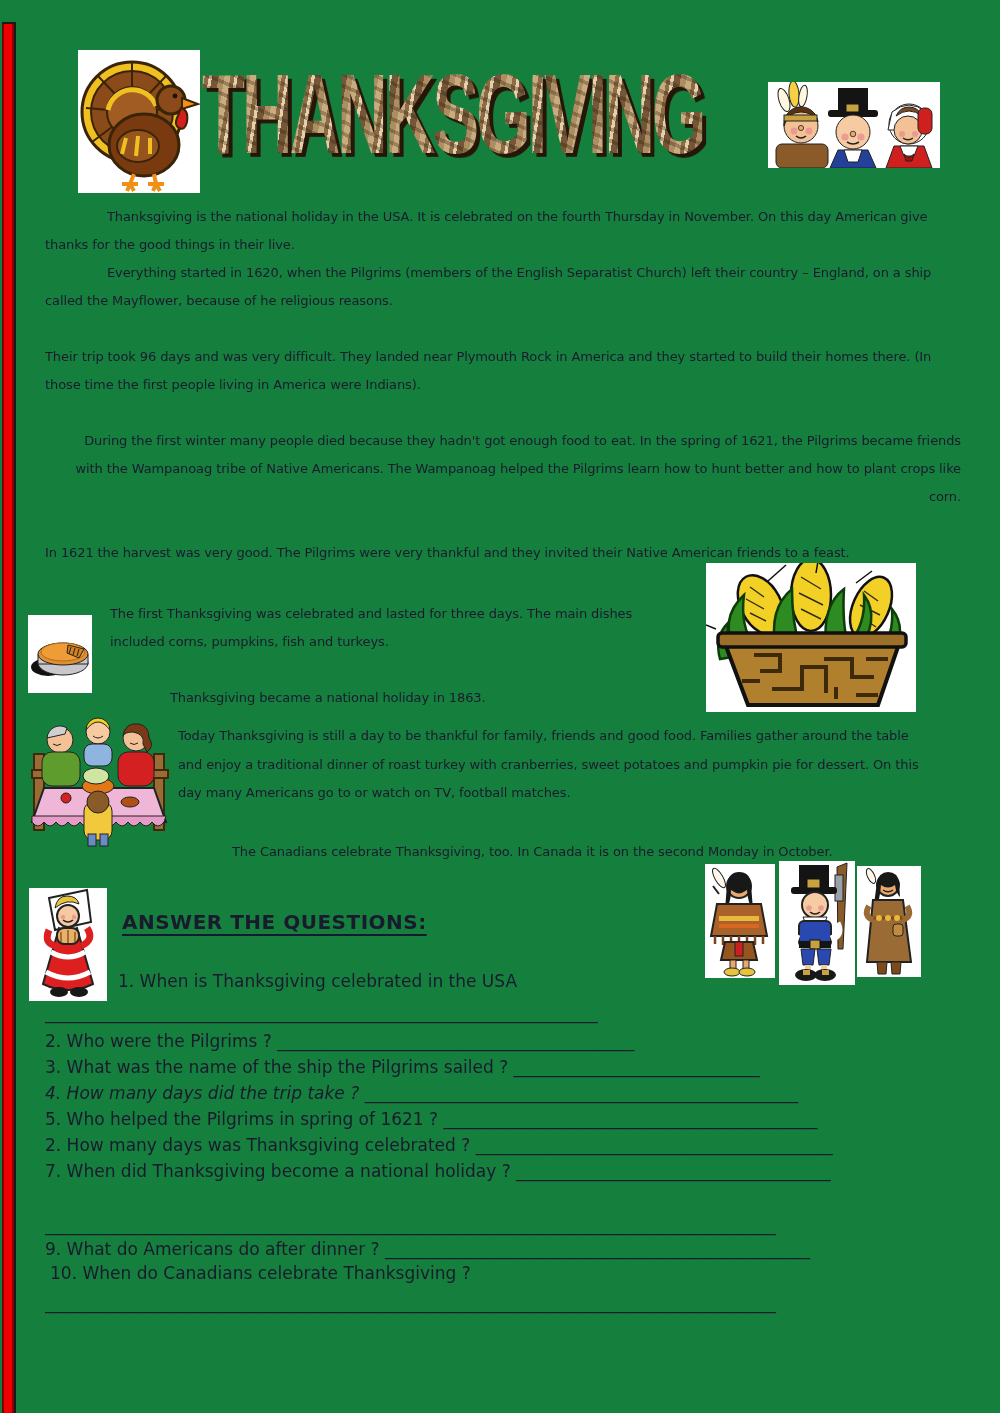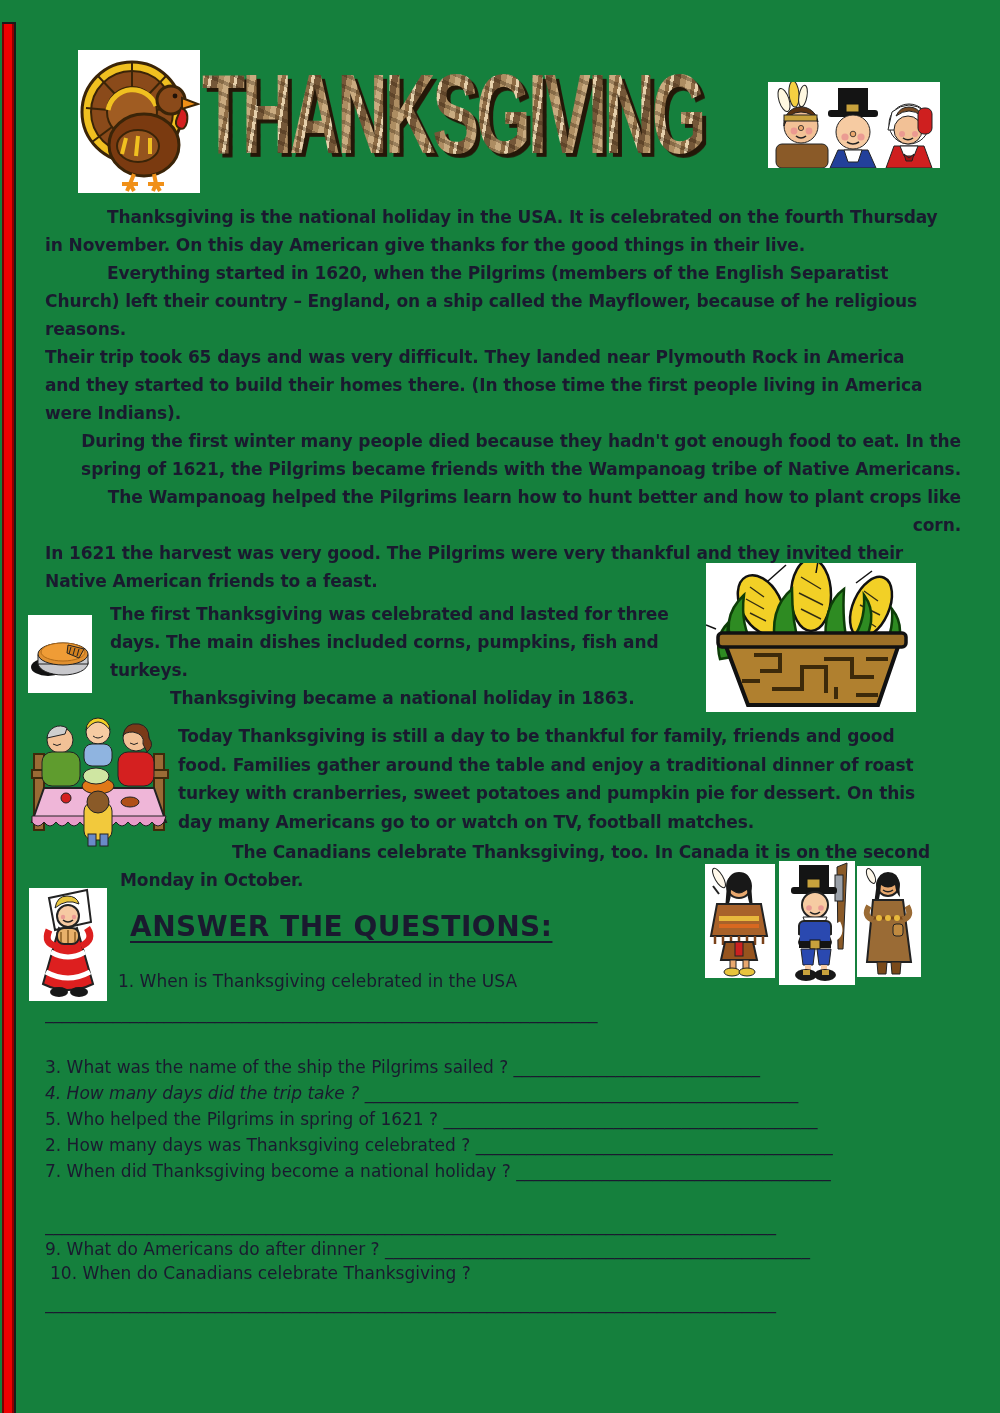--- a/index.html
+++ b/index.html
@@ -24,34 +24,34 @@
     font-family:"Liberation Sans",sans-serif;font-weight:800;
     font-size:88px;letter-spacing:-4px;line-height:88px;
     transform:scaleX(0.80) scaleY(1.28);transform-origin:left top;
     background:
       repeating-linear-gradient(15deg,rgba(46,28,8,0.30) 0 3px,rgba(0,0,0,0) 3px 9px),
       repeating-linear-gradient(105deg,#c9ab80 0 7px,#8d6c45 7px 12px,#e6d0ab 12px 16px,#745738 16px 24px,#ad8d62 24px 31px);
     -webkit-background-clip:text;background-clip:text;color:transparent;
     filter:drop-shadow(5px 3px 0 #241708);
   }
 
-  .para{position:absolute;font-size:17px;line-height:28px;letter-spacing:-0.1px;font-weight:bold;}
+  .para{position:absolute;font-size:13px;line-height:28px;letter-spacing:-0.1px;}
   .p0{left:45px;top:203px;width:900px;text-indent:62px;}
   .p1{left:45px;top:259px;width:905px;text-indent:62px;}
   .p2{left:45px;top:343px;width:900px;}
   .p3{left:56px;top:427px;width:905px;text-align:right;}
   .p4{left:45px;top:539px;width:900px;}
   .p5{left:110px;top:600px;width:575px;}
   .p6{left:170px;top:684px;width:600px;}
   .p7{left:178px;top:722px;width:755px;line-height:28.5px;}
   .p8{left:120px;top:838px;width:810px;text-indent:112px;}
 
   .q-heading{
-    position:absolute;left:130px;top:910px;
-    font-size:28px;font-weight:bold;letter-spacing:0.5px;
+    position:absolute;left:122px;top:910px;
+    font-size:20px;font-weight:bold;letter-spacing:0.5px;
     text-decoration:underline;text-underline-offset:5px;
   }
   .q-row{
     position:absolute;left:45px;width:815px;height:26px;
     font-size:17px;line-height:26px;white-space:nowrap;overflow:hidden;
   }
   .q-row .blank{letter-spacing:0;}
 </style>
 </head>
 <body>
@@ -131,21 +131,21 @@
       <path d="M135,56 q5,3.5 10,0" stroke="#222" fill="none" stroke-width="1.5"></path>
       <rect x="150" y="26" width="14" height="26" rx="6" fill="#cf1f1f" stroke="#222"></rect>
       <polygon points="118,86 126,64 156,64 164,86" fill="#cf1f1f" stroke="#222"></polygon>
       <polygon points="132,64 150,64 146,74 136,74" fill="#ffffff" stroke="#222"></polygon>
       <path d="M136,72 l5,4 l5,-4 l-2,7 h-6 z" fill="#a01212" stroke="#222"></path>
     </svg>
   </div>
 
   <div class="para p0">Thanksgiving is the national holiday in the USA. It is celebrated on the fourth Thursday in November. On this day American give thanks for the good things in their live.</div>
   <div class="para p1">Everything started in 1620, when the Pilgrims (members of the English Separatist Church) left their country – England, on a ship called the Mayflower, because of he religious reasons.</div>
-  <div class="para p2">Their trip took 65 days and was very difficult. They landed near Plymouth Rock in America and they started to build their homes there. (In those time the first people living in America were Indians).</div>
+  <div class="para p2">Their trip took 96 days and was very difficult. They landed near Plymouth Rock in America and they started to build their homes there. (In those time the first people living in America were Indians).</div>
   <div class="para p3">During the first winter many people died because they hadn't got enough food to eat. In the spring of 1621, the Pilgrims became friends with the Wampanoag tribe of Native Americans. The Wampanoag helped the Pilgrims learn how to hunt better and how to plant crops like corn.</div>
   <div class="para p4">In 1621 the harvest was very good. The Pilgrims were very thankful and they invited their Native American friends to a feast.</div>
   <div class="para p5">The first Thanksgiving was celebrated and lasted for three days. The main dishes included corns, pumpkins, fish and turkeys.</div>
   <div class="para p6">Thanksgiving became a national holiday in 1863.</div>
   <div class="para p8">The Canadians celebrate Thanksgiving, too. In Canada it is on the second Monday in October.</div>
   <div class="para p7">Today Thanksgiving is still a day to be thankful for family, friends and good food. Families gather around the table and enjoy a traditional dinner of roast turkey with cranberries, sweet potatoes and pumpkin pie for dessert. On this day many Americans go to or watch on TV, football matches.</div>
 
   <div class="card" style="left:28px;top:615px;width:64px;height:78px;">
     <svg viewBox="0 0 64 78">
       <ellipse cx="20" cy="52" rx="17" ry="9" fill="#111111"></ellipse>
@@ -329,20 +329,24 @@
 
   <div class="q-heading">ANSWER THE QUESTIONS:</div>
 
   <div class="q-row" style="left:118px;top:968px;">
     <span>1. When is Thanksgiving celebrated in the USA</span>
   </div>
   <div class="q-row" style="top:1000px;">
     <span class="blank">_________________________________________________________________</span>
   </div>
 
+  <div class="q-row" style="top:1028px;">
+    <span>2. Who were the Pilgrims ?</span>
+    <span class="blank">__________________________________________</span>
+  </div>
   <div class="q-row" style="top:1054px;">
     <span>3. What was the name of the ship the Pilgrims sailed ?</span>
     <span class="blank">_____________________________</span>
   </div>
   <div class="q-row" style="top:1080px;font-style:italic;">
     <span>4. How many days did the trip take ?</span>
     <span class="blank">___________________________________________________</span>
   </div>
   <div class="q-row" style="top:1106px;">
     <span>5. Who helped the Pilgrims in spring of 1621 ?</span>

